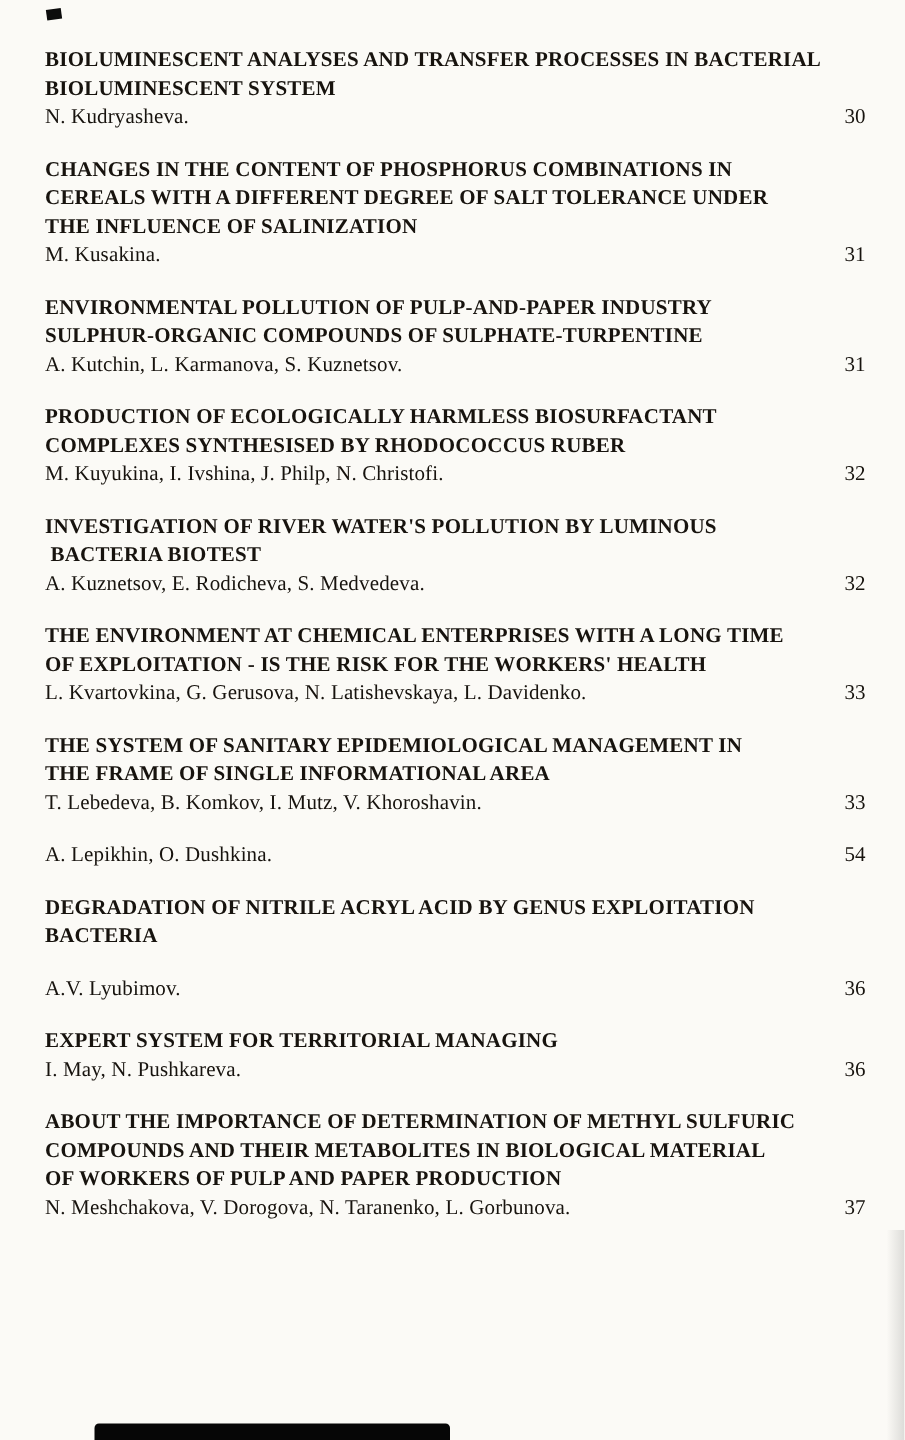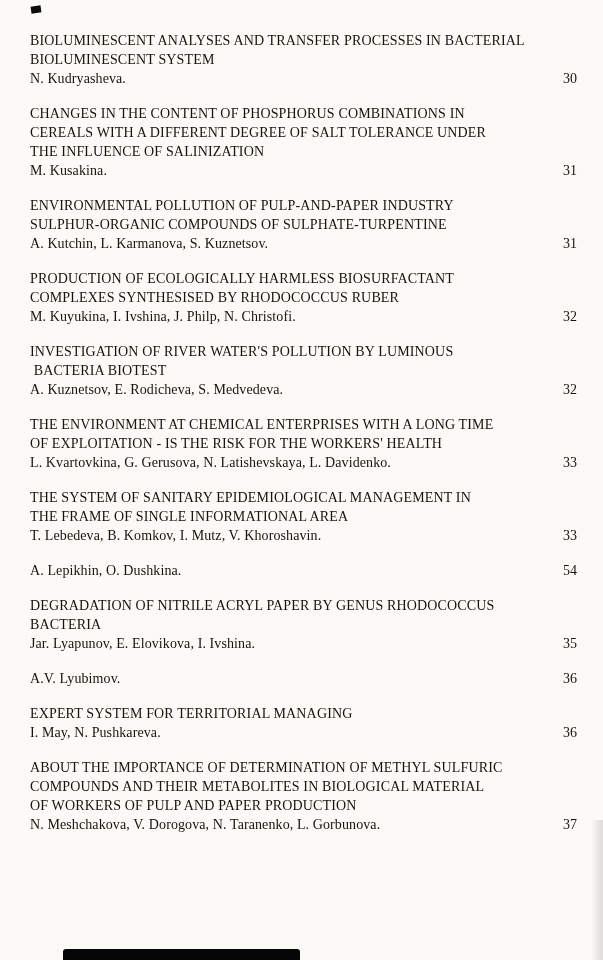--- a/index.html
+++ b/index.html
@@ -11,21 +11,21 @@
     background: var(--paper, #fbfaf6);
     color: var(--ink, #17130e);
     font-family: "Liberation Serif", "DejaVu Serif", serif;
   }
   .page-inner {
     box-sizing: border-box;
     padding: 31px 26px 0 30px;
   }
   .entry { margin-bottom: 16px; }
   .entry-title {
-    font-weight: normal;
+    font-weight: bold;
     font-size: 14px;
     line-height: 19px;
     letter-spacing: 0.15px;
     white-space: pre-line;
   }
   .entry-meta {
     display: flex;
     justify-content: space-between;
     align-items: baseline;
     font-size: 14px;
@@ -126,26 +126,22 @@
   </div>
 
   <div class="entry">
     <div class="entry-meta">
       <span class="entry-authors">A. Lepikhin, O. Dushkina.</span>
       <span class="entry-page">54</span>
     </div>
   </div>
 
   <div class="entry">
-    <div class="entry-title">DEGRADATION OF NITRILE ACRYL PAPER BY GENUS RHODOCOCCUS
+    <div class="entry-title">DEGRADATION OF NITRILE ACRYL ACID BY GENUS EXPLOITATION
 BACTERIA</div>
-    <div class="entry-meta">
-      <span class="entry-authors">Jar. Lyapunov, E. Elovikova, I. Ivshina.</span>
-      <span class="entry-page">35</span>
-    </div>
   </div>
 
   <div class="entry">
     <div class="entry-meta">
       <span class="entry-authors">A.V. Lyubimov.</span>
       <span class="entry-page">36</span>
     </div>
   </div>
 
   <div class="entry">

